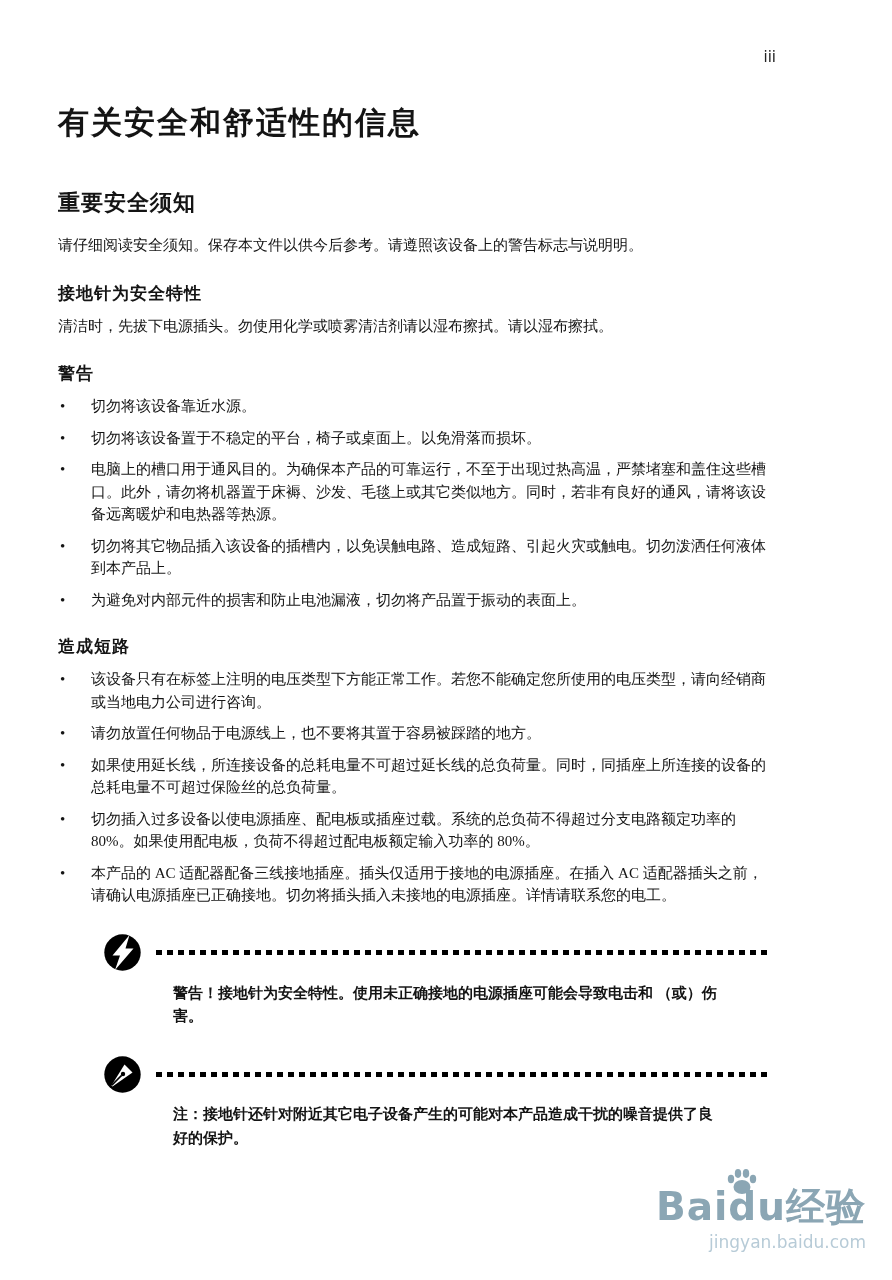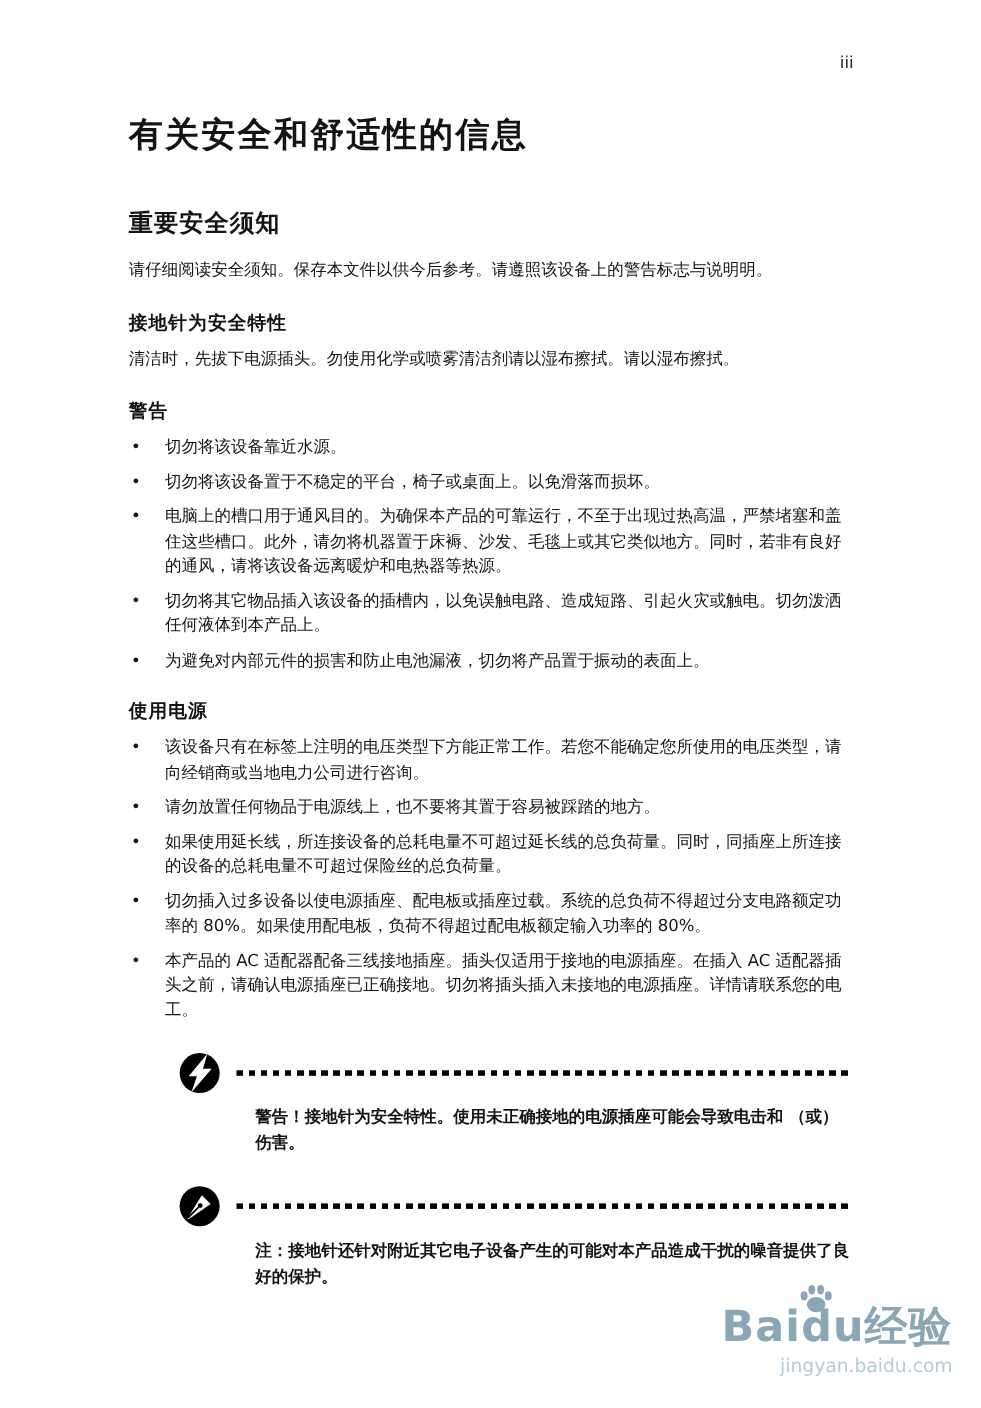--- a/index.html
+++ b/index.html
@@ -3,21 +3,21 @@
 <meta charset="utf-8">
 <style>
   html,body{margin:0;padding:0;}
   body{
     width:892px;height:1280px;background:#ffffff;
     font-family:"DejaVu Sans","Liberation Sans",sans-serif;
     color:#141414;overflow:hidden;
   }
   .page{position:relative;width:892px;height:1280px;overflow:hidden;background:#fff;}
   .pagenum{position:absolute;top:48px;right:116px;font-size:15px;color:#222;}
-  .content{padding:102px 120px 0 117px;}
+  .content{padding:102px 120px 0 58px;font-family:Liberation Serif, serif;}
   .doc-title{font-size:31px;font-weight:bold;margin:0 0 44px 0;letter-spacing:2px;}
   .h2{font-size:22px;font-weight:bold;margin:0 0 16px 0;letter-spacing:1px;}
   .para{font-size:15px;line-height:1.58;margin:0 0 24px 0;}
   .h3{font-size:17px;font-weight:bold;margin:24px 0 10px 0;letter-spacing:1px;}
   .blist{margin:0;padding:0;list-style:none;}
   .bitem{position:relative;padding-left:33px;font-size:15px;line-height:1.5;margin:0 0 9px 0;}
   .bitem .bullet{position:absolute;left:2px;top:0;}
   .callout{margin:26px 0 0 45px;}
   .callout-head{display:flex;align-items:center;gap:14px;height:40px;}
   .cicon{width:39px;height:39px;flex:none;}
@@ -49,21 +49,21 @@
 
     <h3 class="h3">警告</h3>
     <ul class="blist">
       <li class="bitem"><span class="bullet">•</span><span>切勿将该设备靠近水源。</span></li>
       <li class="bitem"><span class="bullet">•</span><span>切勿将该设备置于不稳定的平台，椅子或桌面上。以免滑落而损坏。</span></li>
       <li class="bitem"><span class="bullet">•</span><span>电脑上的槽口用于通风目的。为确保本产品的可靠运行，不至于出现过热高温，严禁堵塞和盖住这些槽口。此外，请勿将机器置于床褥、沙发、毛毯上或其它类似地方。同时，若非有良好的通风，请将该设备远离暖炉和电热器等热源。</span></li>
       <li class="bitem"><span class="bullet">•</span><span>切勿将其它物品插入该设备的插槽内，以免误触电路、造成短路、引起火灾或触电。切勿泼洒任何液体到本产品上。</span></li>
       <li class="bitem"><span class="bullet">•</span><span>为避免对内部元件的损害和防止电池漏液，切勿将产品置于振动的表面上。</span></li>
     </ul>
 
-    <h3 class="h3">使用电源</h3>
+    <h3 class="h3">造成短路</h3>
     <ul class="blist">
       <li class="bitem"><span class="bullet">•</span><span>该设备只有在标签上注明的电压类型下方能正常工作。若您不能确定您所使用的电压类型，请向经销商或当地电力公司进行咨询。</span></li>
       <li class="bitem"><span class="bullet">•</span><span>请勿放置任何物品于电源线上，也不要将其置于容易被踩踏的地方。</span></li>
       <li class="bitem"><span class="bullet">•</span><span>如果使用延长线，所连接设备的总耗电量不可超过延长线的总负荷量。同时，同插座上所连接的设备的总耗电量不可超过保险丝的总负荷量。</span></li>
       <li class="bitem"><span class="bullet">•</span><span>切勿插入过多设备以使电源插座、配电板或插座过载。系统的总负荷不得超过分支电路额定功率的 80%。如果使用配电板，负荷不得超过配电板额定输入功率的 80%。</span></li>
       <li class="bitem"><span class="bullet">•</span><span>本产品的 AC 适配器配备三线接地插座。插头仅适用于接地的电源插座。在插入 AC 适配器插头之前，请确认电源插座已正确接地。切勿将插头插入未接地的电源插座。详情请联系您的电工。</span></li>
     </ul>
 
     <div class="callout">
       <div class="callout-head">

